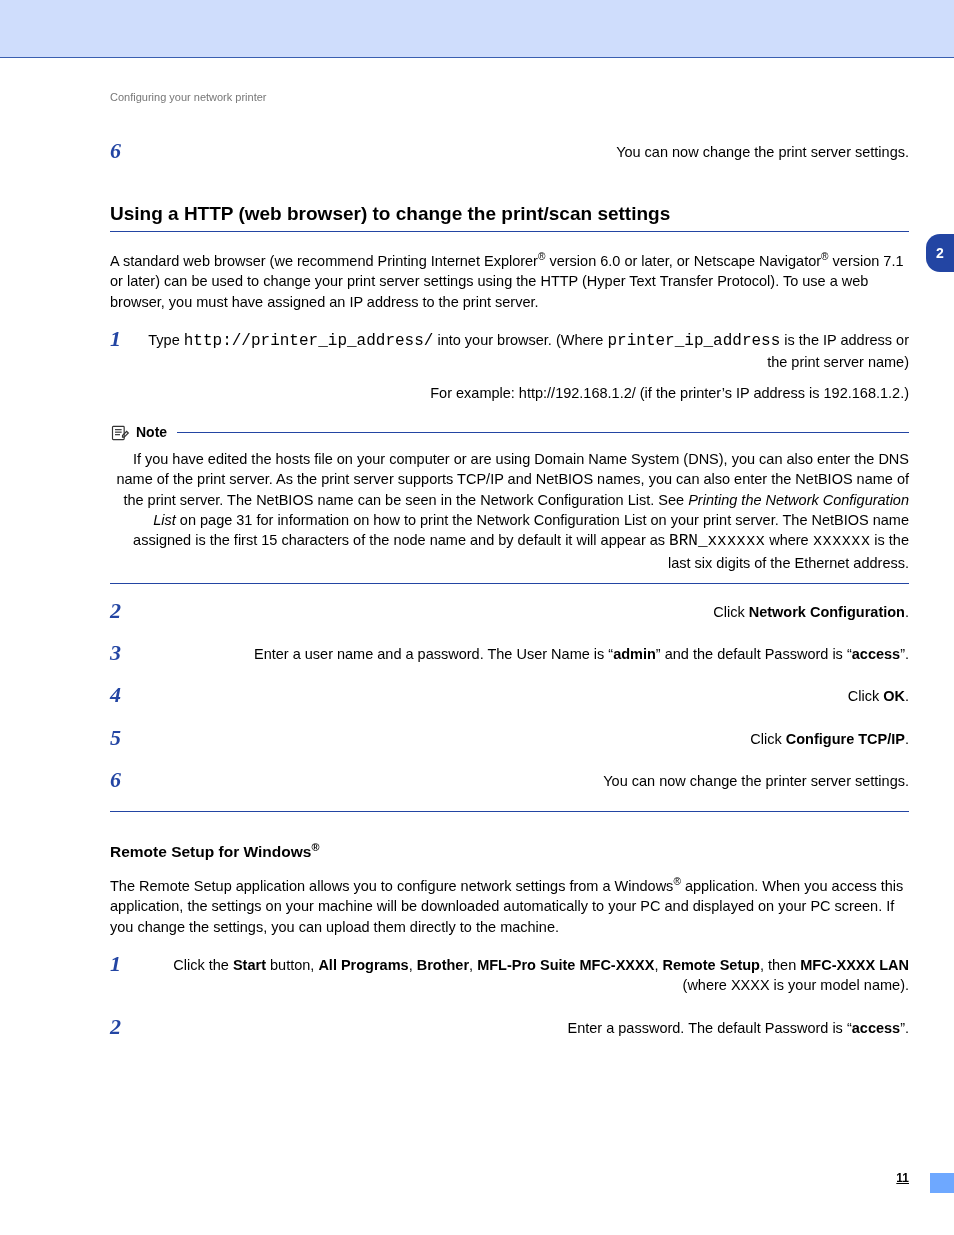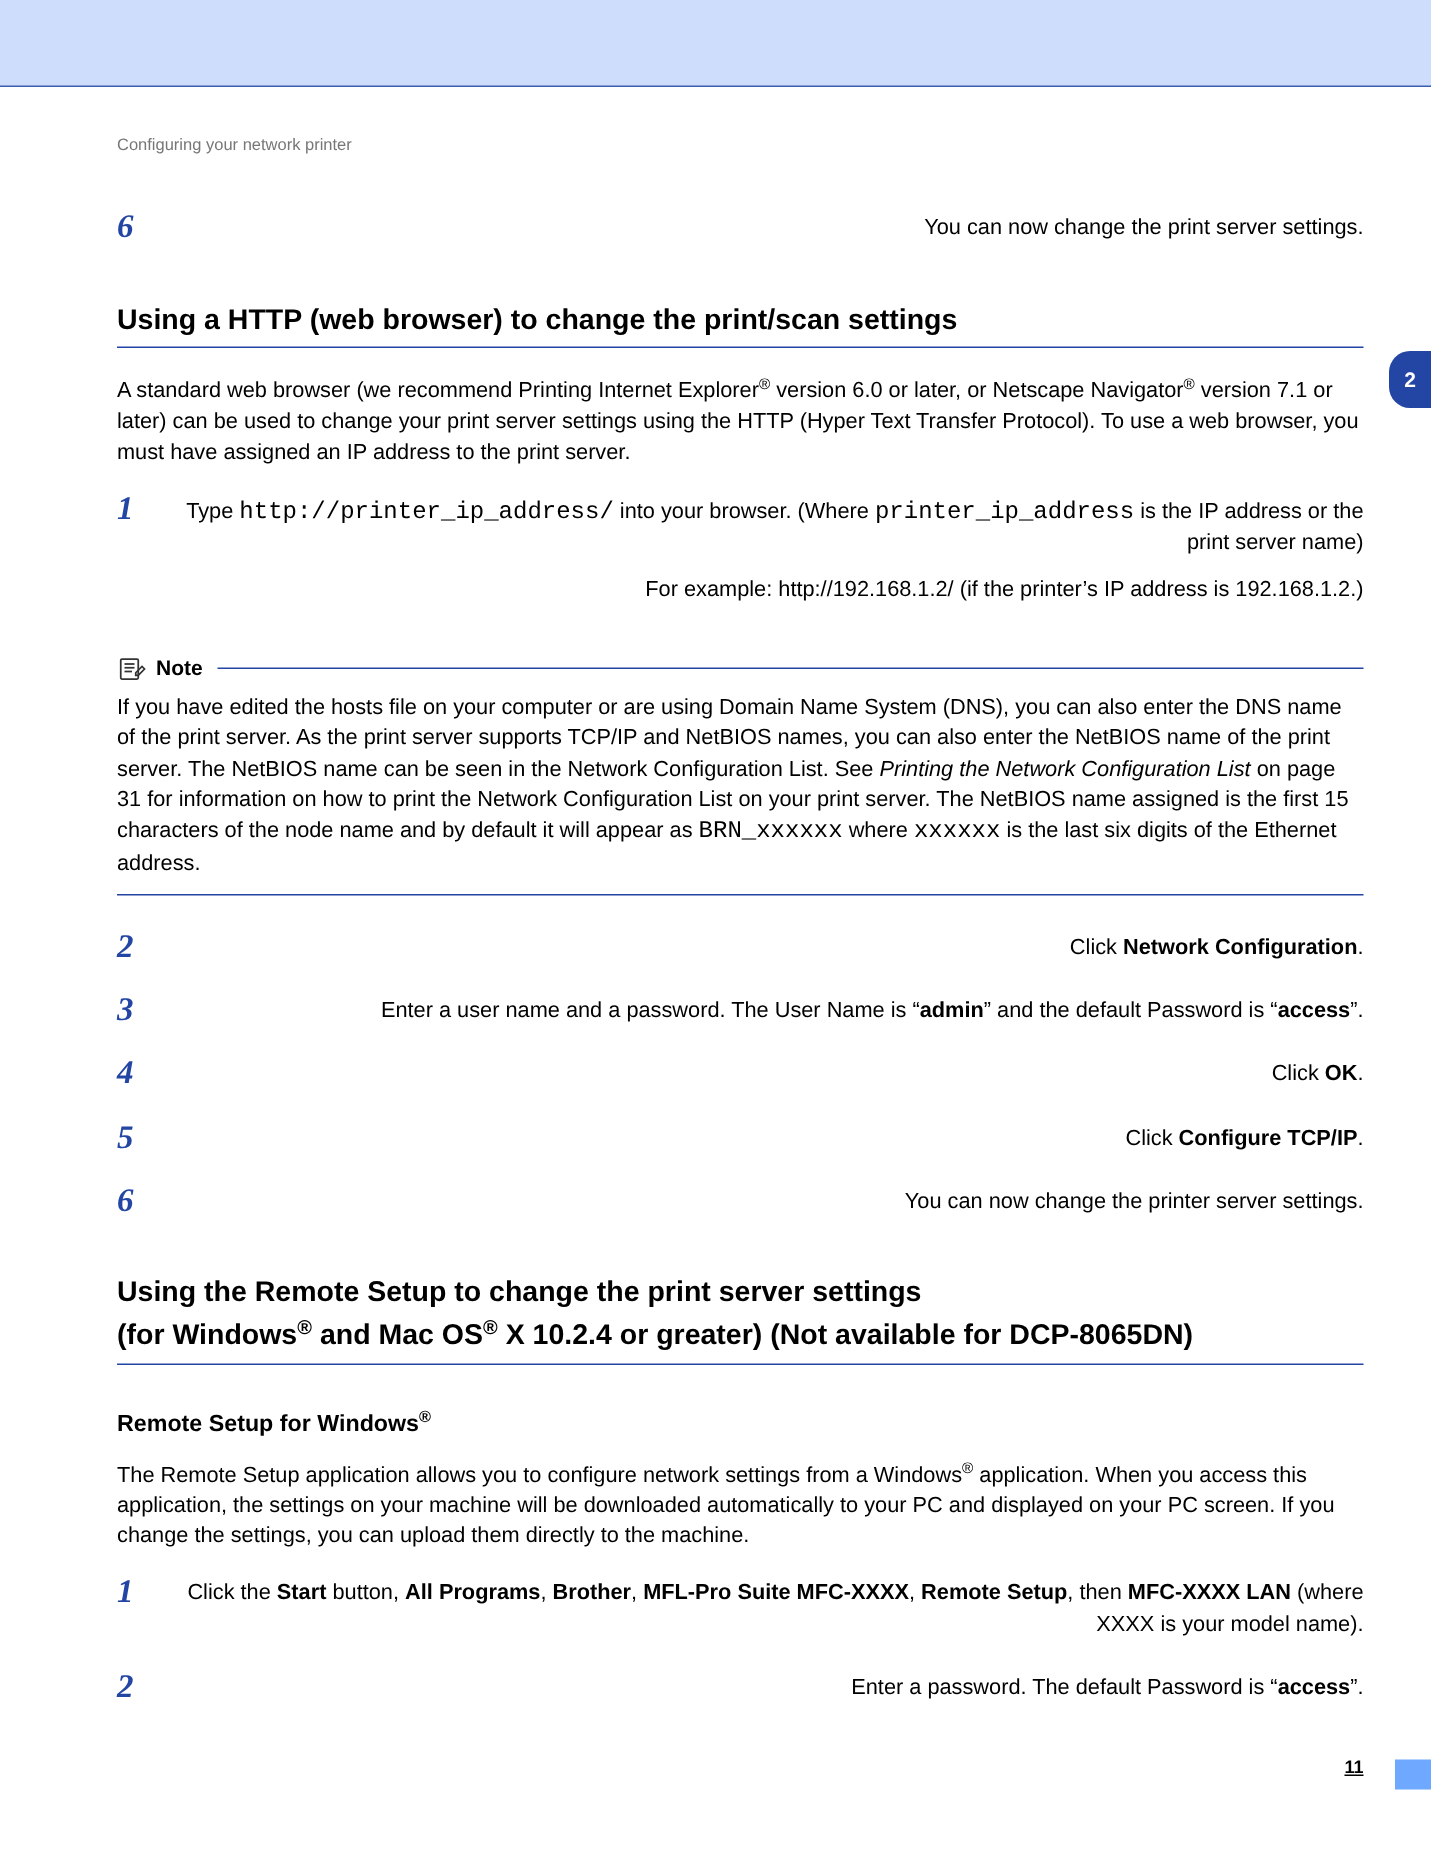--- a/index.html
+++ b/index.html
@@ -19,21 +19,21 @@
     background: #fff;
   }
   .top-band {
     position: absolute;
     top: 0; left: 0; right: 0;
     height: 58px;
     background: #cfddfc;
     border-bottom: 1px solid #3a5fb0;
   }
   .content {
-    padding: 90px 45px 40px 78px;
+    padding: 90px 45px 40px 110px;
   }
   .breadcrumb {
     font-size: 11px;
     color: #777;
     margin-bottom: 35px;
   }
   .chapter-tab {
     position: absolute;
     right: 0;
     top: 234px;
@@ -99,21 +99,22 @@
     height: 0;
   }
   .intro {
     margin: 10px 0 16px 0;
   }
   code, .mono {
     font-family: "Courier New", Courier, monospace;
     font-size: 16px;
   }
   .note-block {
-    margin: 23px 0;
+    margin: 10px 0;
+    text-align: right;
   }
   .note-head {
     display: flex;
     align-items: center;
     gap: 6px;
   }
   .note-head .label {
     font-weight: bold;
     font-size: 14px;
   }
@@ -251,26 +252,20 @@
       </div>
     </div>
 
     <div class="step">
       <div class="step-num">6</div>
       <div class="step-body">
         <p>You can now change the printer server settings.</p>
       </div>
     </div>
 
-    <h2 class="section-title">
-      <span>Using the Remote Setup to change the print server settings</span><br>
-      <span>(for Windows</span><sup>®</sup>
-      <span> and Mac OS</span><sup>®</sup>
-      <span> X 10.2.4 or greater) (Not available for DCP-8065DN)</span>
-    </h2>
     <hr class="title-rule">
 
     <h3 class="subhead">
       <span>Remote Setup for Windows</span><sup>®</sup>
     </h3>
 
     <p class="intro">
       <span>The Remote Setup application allows you to configure network settings from a Windows</span><sup>®</sup>
       <span> application. When you access this application, the settings on your machine will be downloaded automatically to your PC and displayed on your PC screen. If you change the settings, you can upload them directly to the machine.</span>
     </p>

